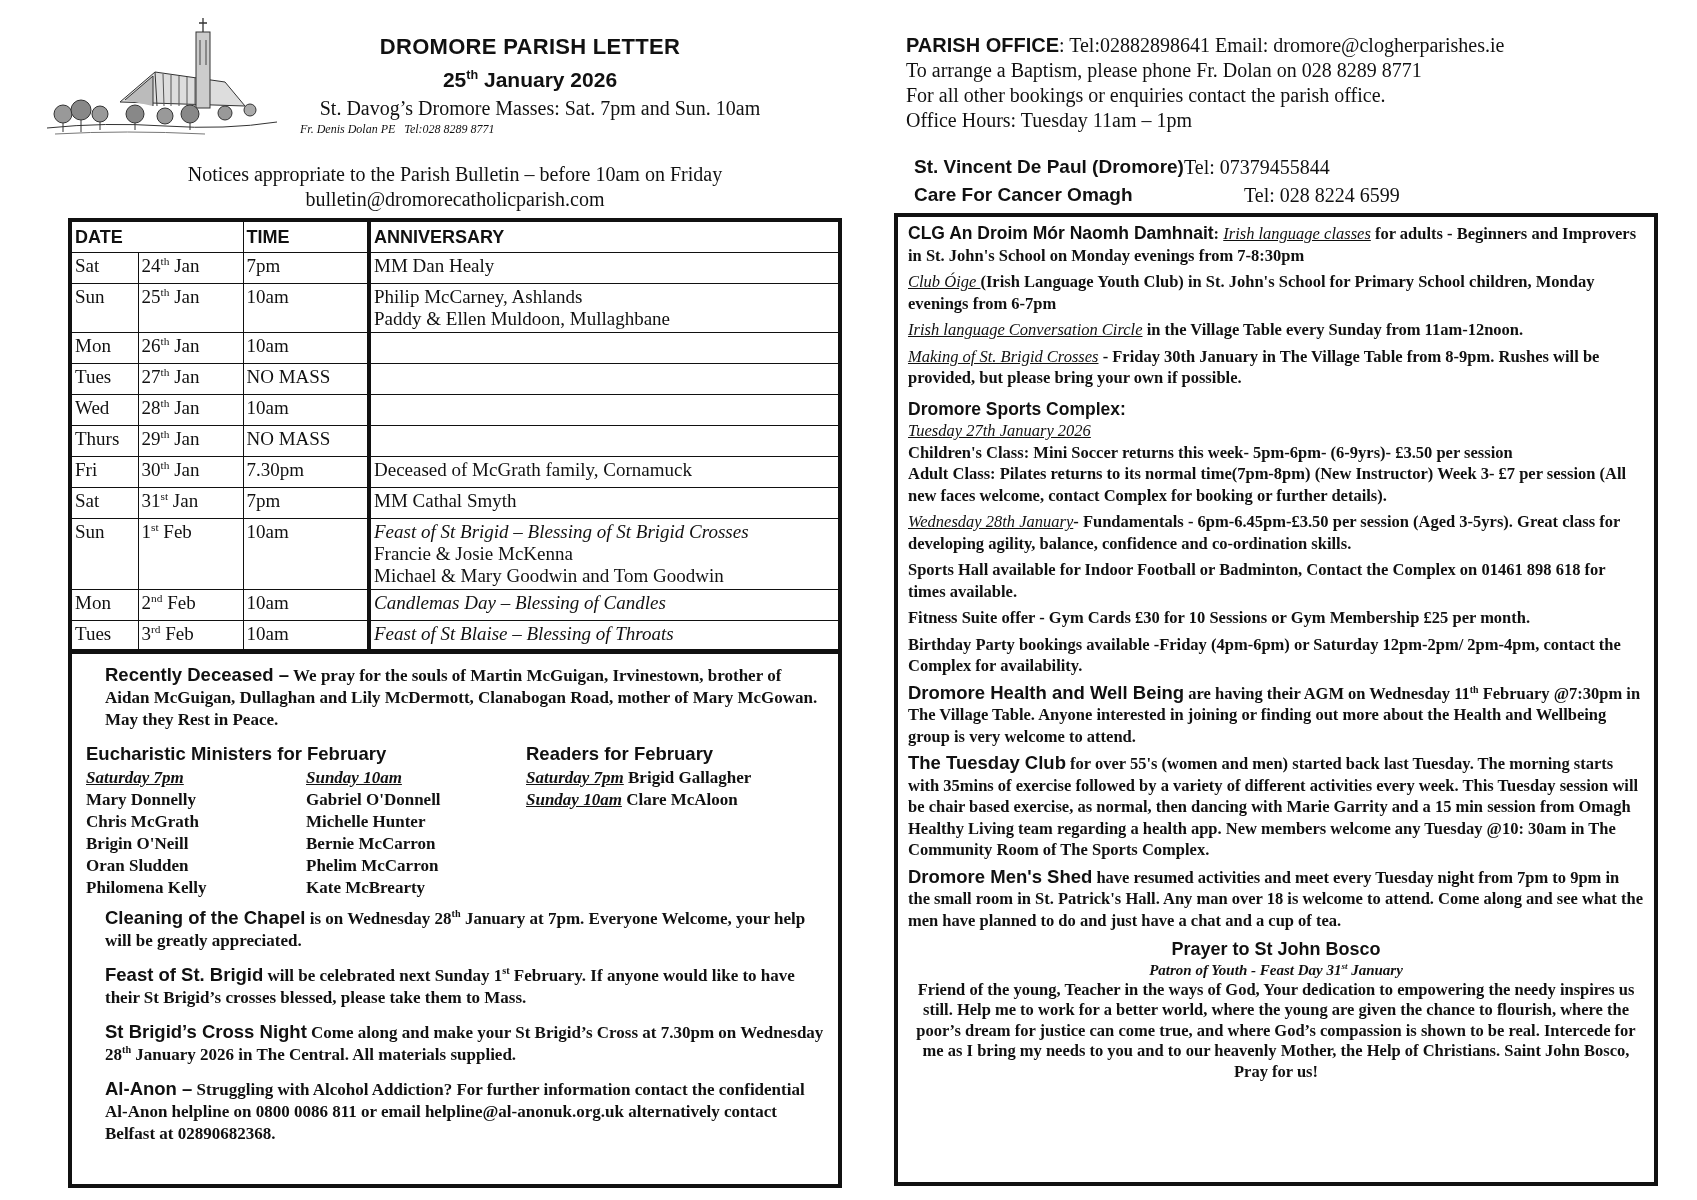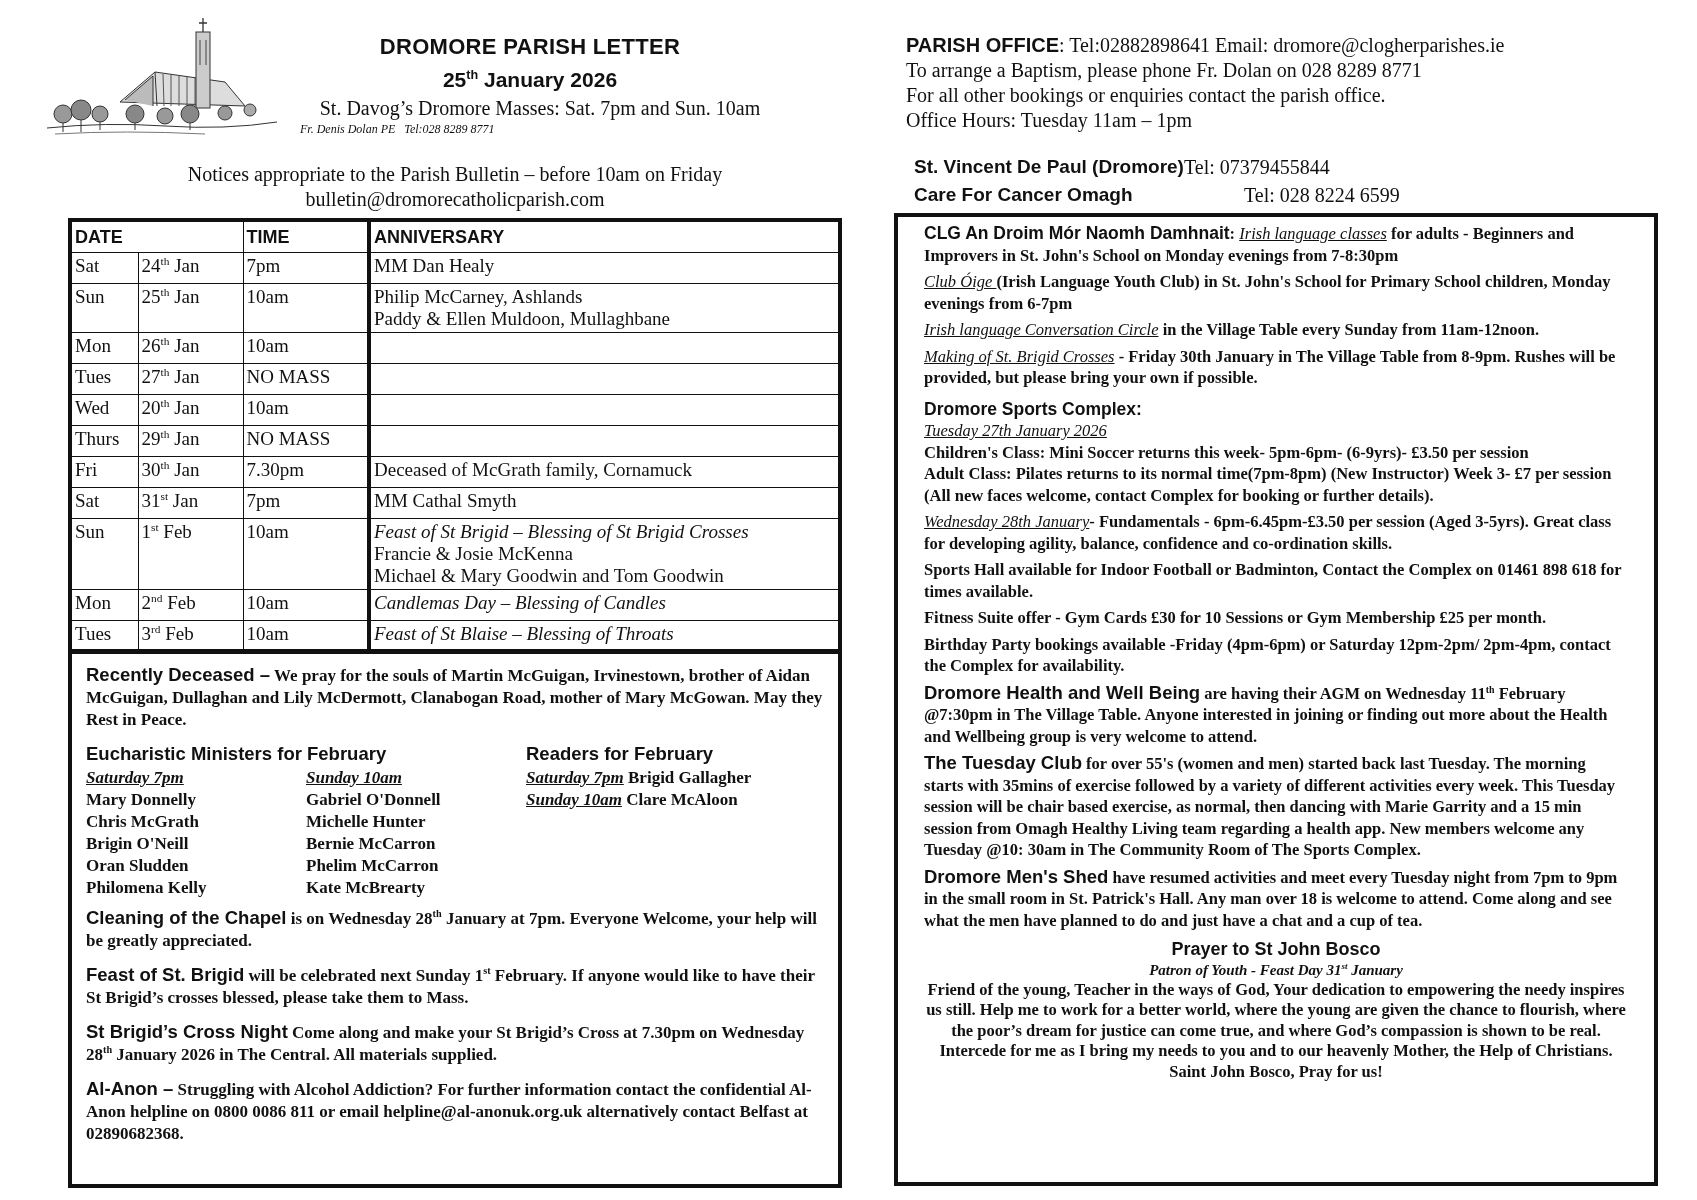--- a/index.html
+++ b/index.html
@@ -22,40 +22,40 @@
   .mass-table th { font-family: "Liberation Sans", sans-serif; font-weight: bold; font-size: 18px; height: 32px; vertical-align: middle; }
   .mass-table td { height: 31px; }
   .mass-table .c-day { width: 68px; }
   .mass-table .c-date { width: 105px; }
   .mass-table .c-time { width: 126px; border-right: 4px solid #111; }
   .mass-table .c-ann { }
   .ann-line { display: block; }
   .ann-line.it { font-style: italic; }
 
   .notice-box { position: absolute; left: 68px; top: 650px; width: 774px; height: 538px; border: 4px solid #111; padding: 10px 14px; font-size: 17px; font-weight: bold; line-height: 22px; }
-  .nb-p { margin-bottom: 12px; }
+  .nb-p { margin-bottom: 12px; margin-left: 19px; }
   .nb-p .sans { font-size: 18.5px; }
   .rotas { display: flex; margin-top: 6px; margin-bottom: 8px; }
   .rota-col { }
   .rota-h { font-size: 18.5px; margin-bottom: 2px; }
   .rota-sub { display: flex; gap: 0; }
   .rota-list { width: 220px; }
   .rota-list .lbl { font-style: italic; text-decoration: underline; display: block; }
   .rota-list span { display: block; }
   .rd-line .lbl { font-style: italic; text-decoration: underline; }
 
   
   #right { position: absolute; left: 890px; top: 0; width: 807px; height: 1200px; }
   .po-line { font-size: 20px; line-height: 25px; }
   .po-block { position: absolute; left: 16px; top: 33px; width: 780px; }
   .contacts { position: absolute; left: 24px; top: 153px; width: 780px; font-size: 20px; line-height: 28px; }
   .contact-row { display: flex; }
   .contact-row .sans { font-size: 19px; }
 
-  .info-box { position: absolute; left: 4px; top: 213px; width: 764px; height: 973px; border: 4px solid #111; padding: 6px 26px; font-size: 16.5px; font-weight: bold; line-height: 21.5px; }
+  .info-box { position: absolute; left: 4px; top: 213px; width: 764px; height: 973px; border: 4px solid #111; padding: 6px 10px; font-size: 16.5px; font-weight: bold; line-height: 21.5px; }
   .ib-p { margin-bottom: 5px; }
   .ib-p .sans { font-size: 17.5px; }
   .ib-p .sans.big { font-size: 18.5px; }
   .ul-it { font-style: italic; text-decoration: underline; font-weight: normal; }
   .section-gap { margin-top: 10px; }
   .prayer { text-align: center; margin-top: 8px; }
   .prayer-title { font-size: 18px; }
   .prayer-sub { font-style: italic; font-weight: bold; font-size: 15px; line-height: 19px; }
   .prayer-body { font-size: 16.5px; line-height: 20.5px; }
 </style>
@@ -133,21 +133,21 @@
           <td class="c-ann"></td>
         </tr>
         <tr>
           <td class="c-day">Tues</td>
           <td class="c-date"><span>27</span><sup>th</sup><span> Jan</span></td>
           <td class="c-time">NO MASS</td>
           <td class="c-ann"></td>
         </tr>
         <tr>
           <td class="c-day">Wed</td>
-          <td class="c-date"><span>20</span><sup>th</sup><span> Jan</span></td>
+          <td class="c-date"><span>28</span><sup>th</sup><span> Jan</span></td>
           <td class="c-time">10am</td>
           <td class="c-ann"></td>
         </tr>
         <tr>
           <td class="c-day">Thurs</td>
           <td class="c-date"><span>29</span><sup>th</sup><span> Jan</span></td>
           <td class="c-time">NO MASS</td>
           <td class="c-ann"></td>
         </tr>
         <tr>

